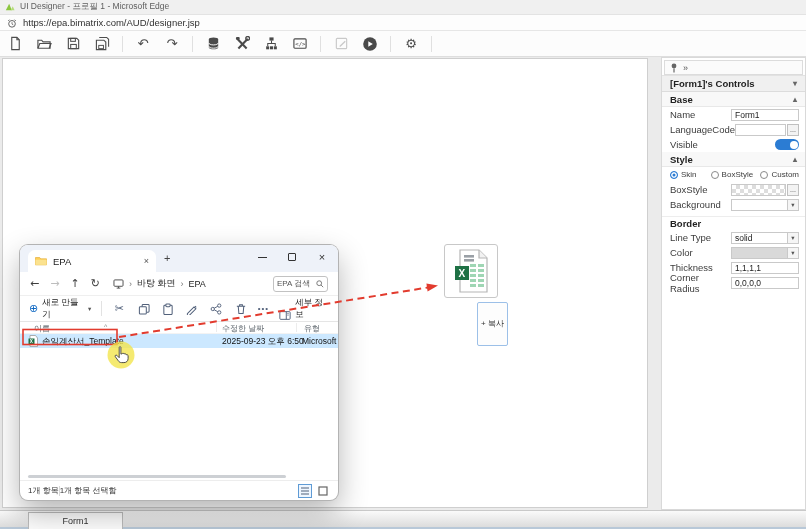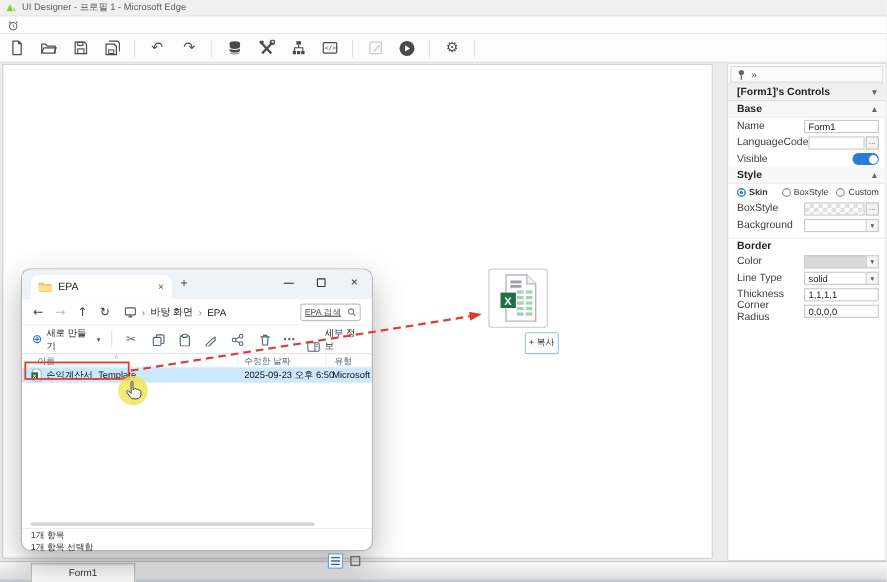--- a/index.html
+++ b/index.html
@@ -74,21 +74,21 @@
   .wc.close { font-size:11px; }
   .ex-navbar { height:24px; background:#fff; display:flex; align-items:center; padding:0 10px;
     gap:11px; border-bottom:1px solid #efefef; }
   .nav-a { font-size:11px; color:#3d3d3d; cursor:pointer; font-family:"DejaVu Sans", sans-serif; }
   .nav-a.dis { color:#bdbdbd; }
   .ex-crumb { display:flex; align-items:center; gap:5px; font-size:9px; color:#222; flex:1; margin-left:2px; }
   .ex-crumb .sep { color:#777; font-size:9px; }
   .ex-crumb .item { cursor:pointer; }
   .ex-search { width:55px; height:16px; border:1px solid #c2c2c2; border-radius:3px; display:flex;
     align-items:center; padding:0 3px; gap:2px; font-size:8px; color:#555; }
-  .ex-search .q { flex:1; white-space:nowrap; overflow:hidden;text-decoration:underline; }
+  .ex-search .q { flex:1; white-space:nowrap; overflow:hidden; }
   .ex-cmdbar { height:26px; display:flex; align-items:center; padding:0 9px; gap:10px;
     border-bottom:1px solid #e5e5e5; }
   .cmd-new { display:flex; align-items:center; gap:4px; cursor:pointer; }
   .cmd-new .plus { color:#0b66c2; font-size:11px; font-family:"DejaVu Sans", sans-serif; }
   .cmd-new .nl { font-size:8.5px; color:#1b1b1b; }
   .cmd-new .dd { font-size:6.5px; color:#555; }
   .cmd-sep { width:1px; height:15px; background:#e2e2e2; }
   .cmd-ic { width:15px; height:15px; display:flex; align-items:center; justify-content:center; cursor:pointer; }
   .cmd-ic.glyph { font-size:11px; color:#51607a; font-family:"DejaVu Sans", sans-serif; }
   .cmd-more { font-size:8px; color:#51607a; letter-spacing:1px; cursor:pointer; }
@@ -99,32 +99,32 @@
   .ch-name { left:14px; } .ch-sort { left:84px; top:-3px; color:#8a8a8a; font-size:7px; }
   .ch-date { left:202px; } .ch-type { left:284px; }
   .ch-div { position:absolute; top:1px; width:1px; height:9px; background:#ececec; }
   .ex-row { height:14px; background:#cce8ff; position:relative; font-size:8.5px; color:#111; cursor:pointer; }
   .ex-row .fname { position:absolute; left:22px; top:2px; }
   .ex-row .fdate { position:absolute; left:202px; top:2px; }
   .ex-row .ftype { position:absolute; left:282px; top:2px; width:36px; white-space:nowrap; overflow:hidden; }
   .ex-row .fico { position:absolute; left:8px; top:1px; }
   .ex-body { flex:1; background:#fff; position:relative; }
   .ex-scroll { position:absolute; left:8px; bottom:2px; width:258px; height:3px; border-radius:2px; background:#cdd0d4; cursor:pointer; }
-  .ex-status { height:20px; border-top:1px solid #ededed; display:flex; align-items:flex-start;
-    padding:0 8px; gap:0; font-size:8px; color:#333; border-radius:0 0 8px 8px;flex-direction:column; }
+  .ex-status { height:20px; border-top:1px solid #ededed; display:flex; align-items:center;
+    padding:0 8px; gap:0; font-size:8px; color:#333; border-radius:0 0 8px 8px; }
   .st-div { width:1px; height:10px; background:#d8d8d8; }
   .view-btns { margin-left:auto; display:flex; gap:4px; }
   .vb { width:14px; height:14px; display:flex; align-items:center; justify-content:center; cursor:pointer; border:1px solid transparent; }
   .vb.sel { border:1px solid #5f9bd5; background:#eef6ff; }
 
   
   #ghost { position:absolute; left:444px; top:244px; width:54px; height:54px; background:#fff;
     border:1px solid #c8c8c8; border-radius:3px; display:flex; align-items:center; justify-content:center; z-index:5; }
   #copybadge { position:absolute; left:477px; top:302px; background:#fdfdfd; border:1px solid #9cc0e8;
-    border-radius:2px; font-size:8px; color:#333; padding:4px 3px; line-height:10px; z-index:6; }
+    border-radius:2px; font-size:8px; color:#333; padding:16px 3px; line-height:10px; z-index:6; }
 
   
   #bottombar { position:absolute; left:0; top:510px; width:806px; height:19px;
     background:linear-gradient(#fafafa,#dcdcdc); border-top:1px solid #c9c9c9;
     border-bottom:2px solid #b8c8d8; }
   #formtab { position:absolute; left:28px; top:1px; width:95px; height:17px; background:#fdfdfd;
     border:1px solid #bcbcbc; border-bottom:none; display:flex; align-items:center; justify-content:center;
     font-size:9px; color:#333; cursor:pointer; }
 
   
@@ -144,20 +144,21 @@
 </div>
 
 <div id="urlbar">
   <span>
     <svg width="10" height="10" viewBox="0 0 12 12">
         <circle cx="6" cy="7" r="4" fill="none" stroke="#666" stroke-width="1.2"></circle>
         <path d="M6 5v2.3l1.6 1" fill="none" stroke="#666" stroke-width="1"></path>
         <path d="M3 2l-1.5 1.5M9 2l1.5 1.5" stroke="#666" stroke-width="1.2"></path>
       </svg>
   </span>
+  <span class="url">https://epa.bimatrix.com/AUD/designer.jsp</span>
 </div>
 
 <div id="apptoolbar">
   <span class="tbi">
     <svg width="15" height="15" viewBox="0 0 16 16">
         <path d="M4 1.5h5.5L12 4v10.5H4z" fill="none" stroke="#4d4d4d" stroke-width="1.2"></path>
         <path d="M9.5 1.5V4H12" fill="none" stroke="#4d4d4d" stroke-width="1.2"></path>
       </svg>
   </span>
   <span class="tbi">
@@ -297,21 +298,21 @@
     <span class="toggle">
         <span class="knob"></span>
       </span>
   </div>
 
   <div class="p-sec">
     <span>Style</span>
     <span class="chev">▴</span>
   </div>
   <div class="radio-row">
-    <span class="radio" style="width:44px;font-weight:bold;">
+    <span class="radio" style="width:44px;">
         <span class="rdot on"></span>
         <span>Skin</span>
       </span>
     <span class="radio" style="width:54px;">
         <span class="rdot"></span>
         <span>BoxStyle</span>
       </span>
     <span class="radio">
         <span class="rdot"></span>
         <span>Custom</span>
@@ -329,30 +330,30 @@
     <span class="p-ctl">
         <span class="fld"></span>
         <span class="dd-btn">▾</span>
       </span>
   </div>
 
   <div class="p-sub">
     <span>Border</span>
   </div>
   <div class="p-row">
+    <span class="lbl">Line Type</span>
+    <span class="p-ctl">
+        <span class="fld">solid</span>
+        <span class="dd-btn">▾</span>
+      </span>
+  </div>
+  <div class="p-row">
     <span class="lbl">Color</span>
     <span class="p-ctl">
         <span class="swatch-gray"></span>
-        <span class="dd-btn">▾</span>
-      </span>
-  </div>
-  <div class="p-row">
-    <span class="lbl">Line Type</span>
-    <span class="p-ctl">
-        <span class="fld">solid</span>
         <span class="dd-btn">▾</span>
       </span>
   </div>
   <div class="p-row">
     <span class="lbl">Thickness</span>
     <span class="p-ctl">
         <span class="fld">1,1,1,1</span>
       </span>
   </div>
   <div class="p-row">

